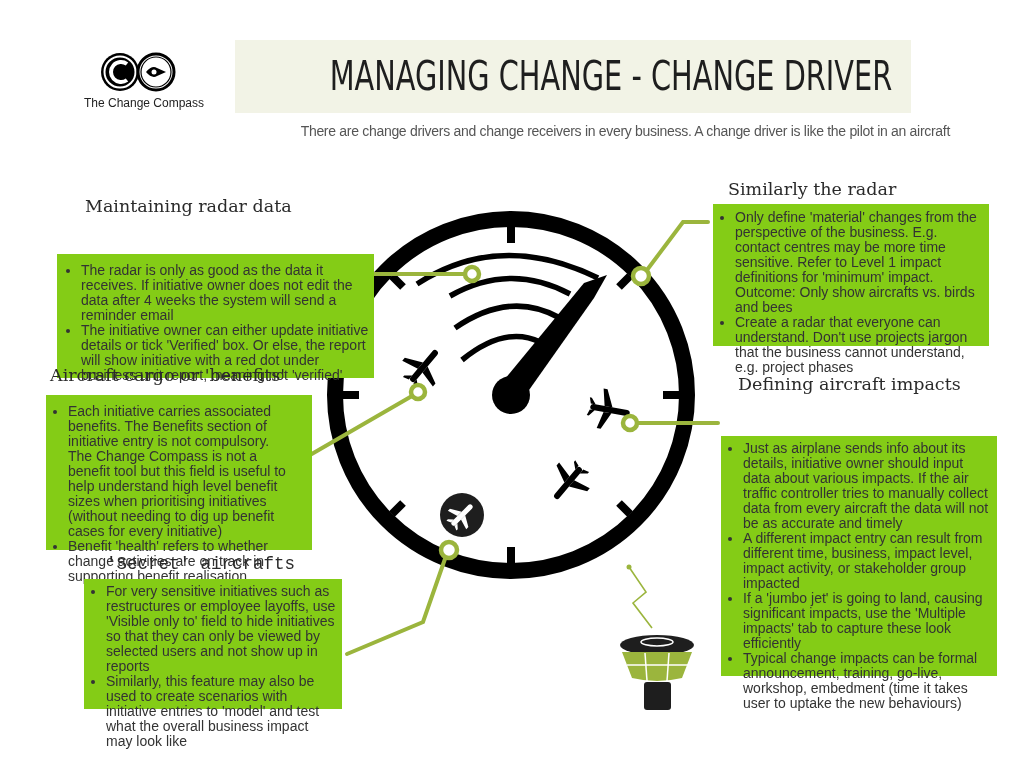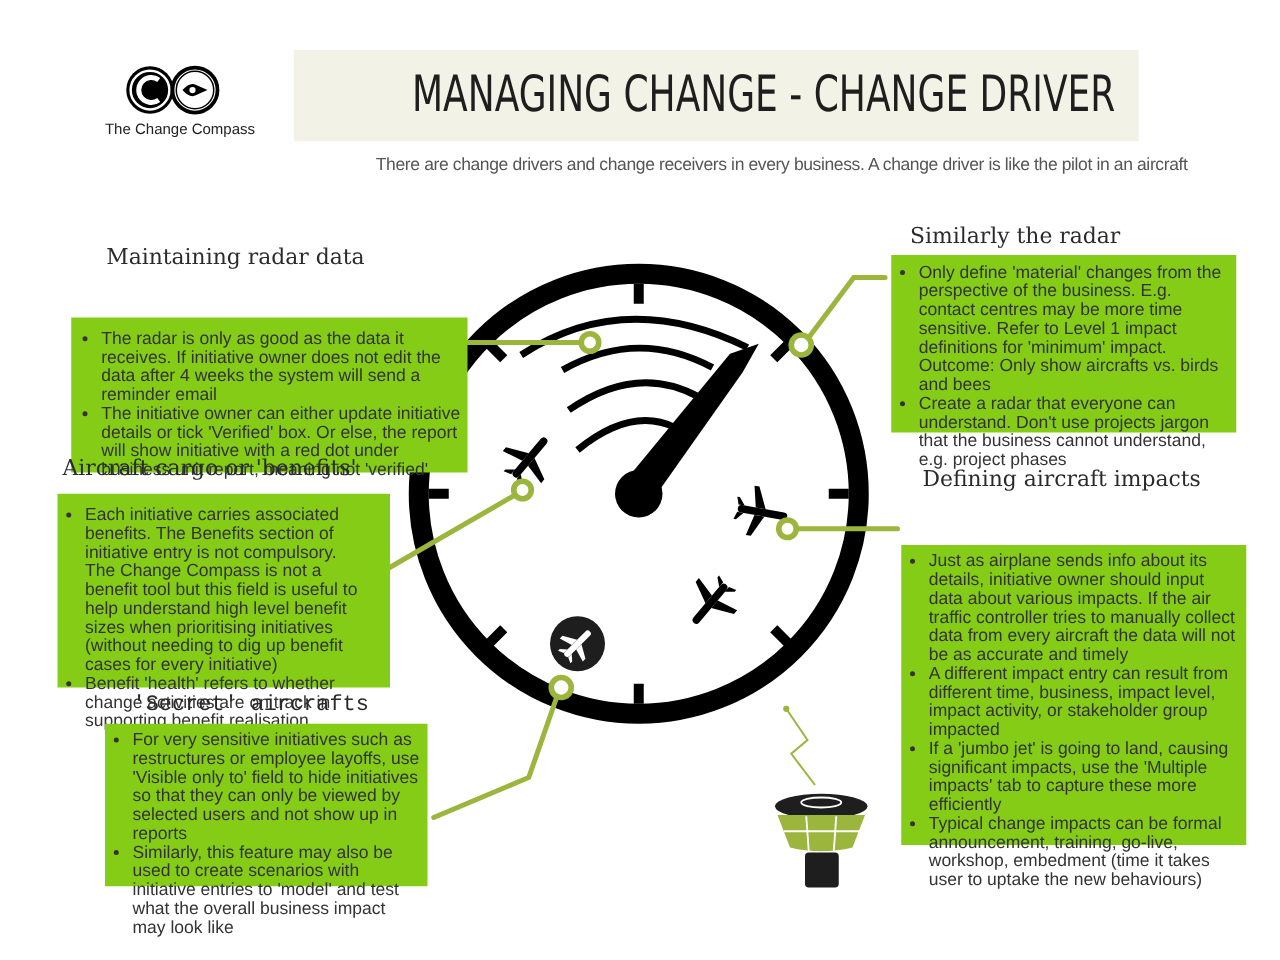--- a/index.html
+++ b/index.html
@@ -151,16 +151,16 @@
     <li>Only define 'material' changes from the perspective of the business. E.g. contact centres may be more time sensitive.  Refer to Level 1 impact definitions for 'minimum' impact. Outcome: Only show aircrafts vs. birds and bees</li>
     <li>Create a radar that everyone can understand.  Don't use projects jargon that the business cannot understand, e.g. project phases</li>
   </ul>
 </div>
 
 <div class="abs heading" style="left:738px;top:374px;">Defining aircraft impacts</div>
 <div class="abs box" style="left:721px;top:400px;width:276px;height:240px;padding:5px 4px 0 0;margin-top:36px;">
   <ul>
     <li>Just as airplane sends info about its details, initiative owner should input data about various impacts.  If the air traffic controller tries to manually collect data from every aircraft the data will not be as accurate and timely</li>
     <li>A different impact entry can result from different time, business, impact level, impact activity, or stakeholder group impacted</li>
-    <li>If a 'jumbo jet' is going to land, causing significant impacts, use the 'Multiple impacts' tab to capture these more efficiently</li>
+    <li>If a 'jumbo jet' is going to land, causing significant impacts, use the 'Multiple impacts' tab to capture these look efficiently</li>
     <li>Typical change impacts can be formal announcement, training, go-live, workshop, embedment (time it takes user to uptake the new behaviours)</li>
   </ul>
 </div>
 
 </body></html>

